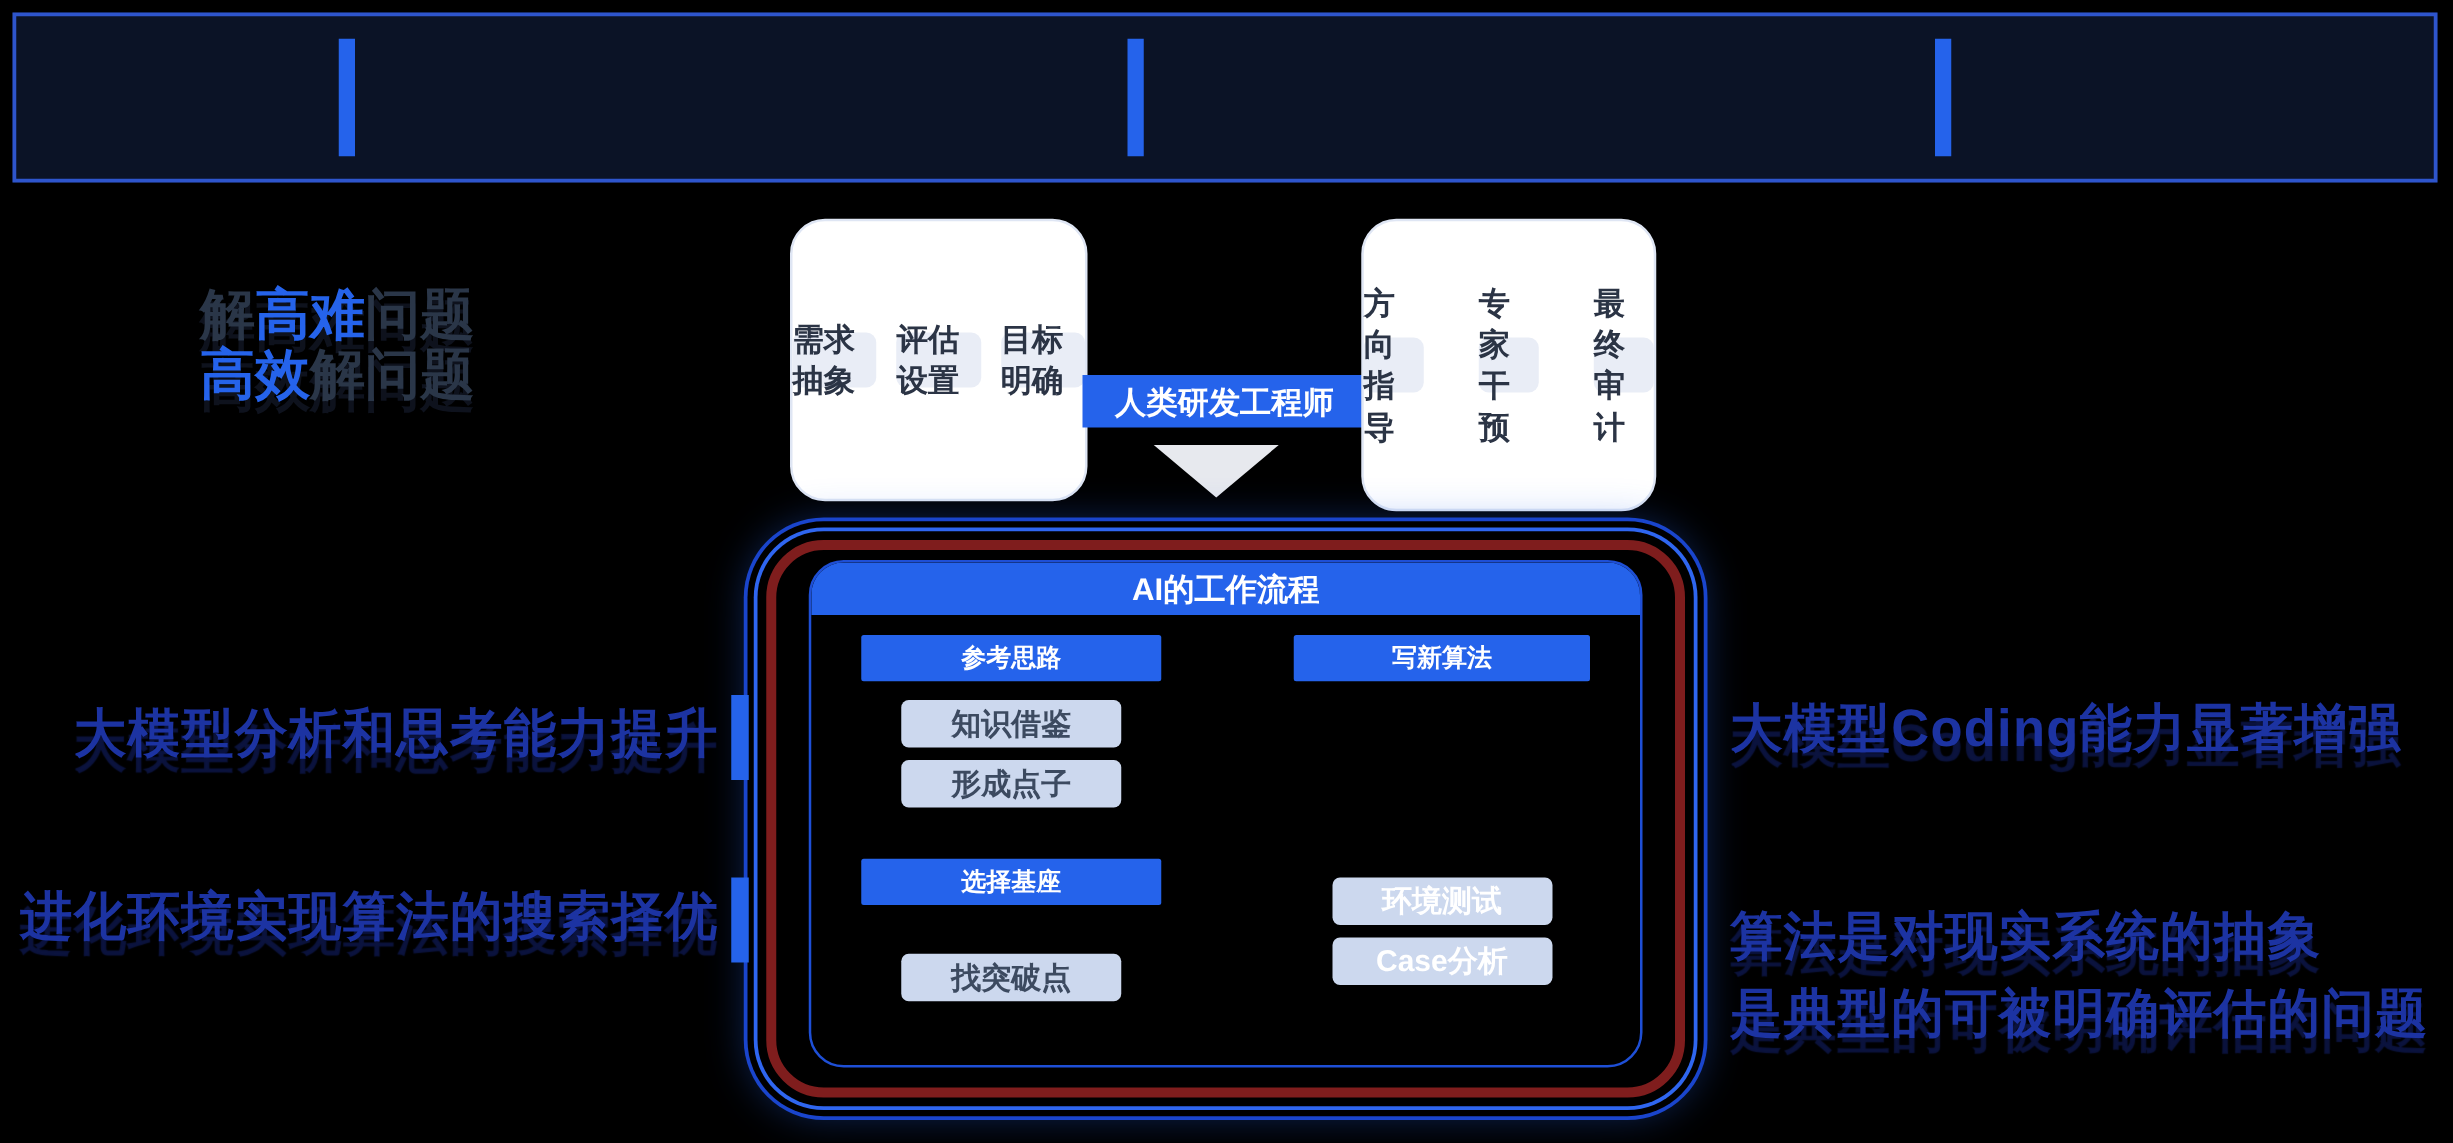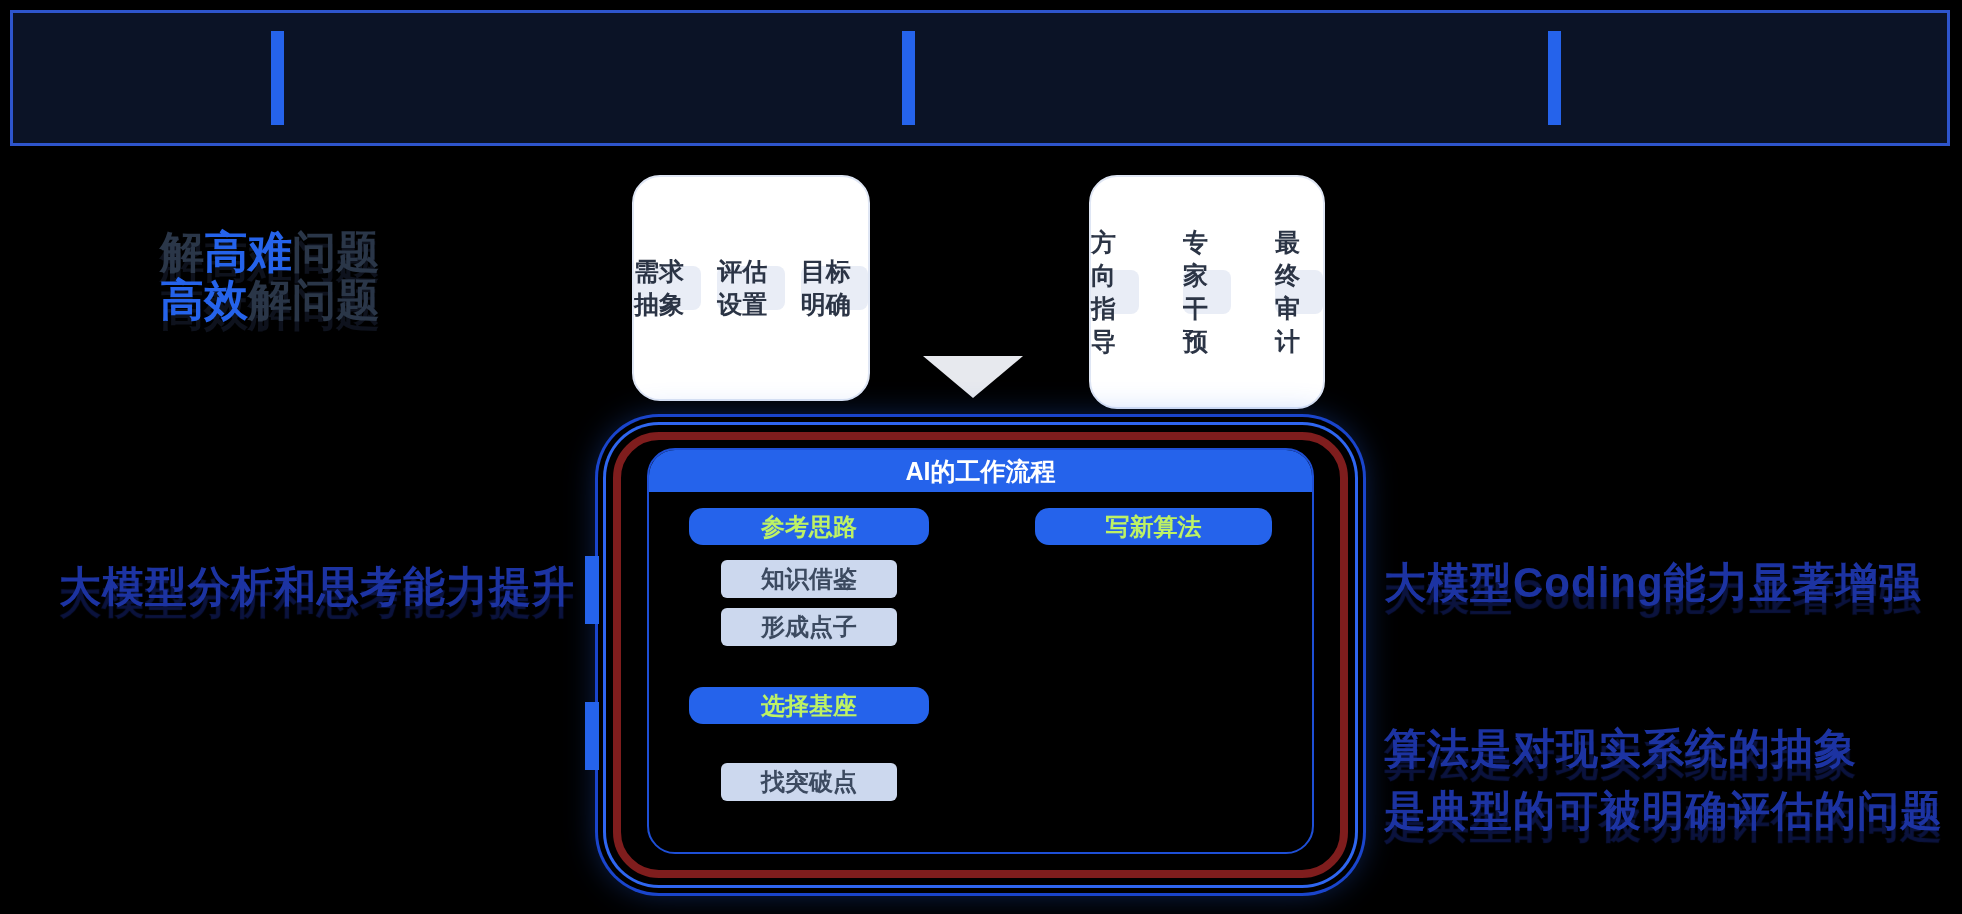--- a/index.html
+++ b/index.html
@@ -37,22 +37,22 @@
   .flow { position:absolute; left:613px; top:432px; width:735px; height:446px;
           border-radius:46px; background:#000; border:8px solid #7f1d1d;
           box-shadow: 0 0 0 7px #000, 0 0 0 10px #2f66f0, 0 0 0 15px #000,
                       0 0 0 18px #1a45cc, 0 0 34px 12px rgba(37,99,235,.45); }
   .flow-inner { position:absolute; left:26px; right:26px; top:8px; bottom:16px;
                 border:2px solid #1e4fd6; border-radius:28px; overflow:hidden; background:#000; }
   .flow-header { height:42px; background:#2563eb; color:#fff; font-size:25px; font-weight:600;
                  display:flex; align-items:center; justify-content:center; }
   .flow-grid { display:grid; grid-template-columns:240px 237px; justify-content:space-between;
                padding:16px 40px 0 40px; row-gap:26px; }
-  .quad-header { height:37px; background:#2563eb; color:#bef264; font-size:24px; font-weight:600;
-                 display:flex; align-items:center; justify-content:center; border-radius:14px; }
+  .quad-header { height:37px; background:#2563eb; color:#ffffff; font-size:20px; font-weight:600;
+                 display:flex; align-items:center; justify-content:center; border-radius:2px; }
   .quad-body { height:116px; display:flex; flex-direction:column; align-items:center;
                justify-content:center; gap:10px; }
   .chip { width:176px; height:38px; border-radius:6px; background:#ccd8ee;
           display:flex; align-items:center; justify-content:center; font-size:24px; font-weight:600; }
   .chip-dark  { color:#3c4a60; }
   .chip-light { color:#ffffff; }
 
   
   .note { position:absolute; font-size:42px; font-weight:700; color:#1c33a2;
           letter-spacing:1px; line-height:62px;
@@ -82,20 +82,21 @@
     <div><span>解</span><span class="hl">高难</span><span>问题</span></div>
     <div><span class="hl">高效</span><span>解问题</span></div>
   </div>
 
   <div class="panel panel-left">
     <div class="pill">需求抽象</div>
     <div class="pill">评估设置</div>
     <div class="pill">目标明确</div>
   </div>
 
+  <div class="human-label">人类研发工程师</div>
   <div class="arrow-down"></div>
 
   <div class="panel panel-right">
     <div class="pill">方向指导</div>
     <div class="pill">专家干预</div>
     <div class="pill">最终审计</div>
   </div>
 
   <div class="flow">
     <div class="flow-inner">
@@ -115,28 +116,33 @@
         </div>
 
         <div>
           <div class="quad-header">选择基座</div>
           <div class="quad-body">
             <div class="chip chip-dark">找突破点</div>
           </div>
         </div>
 
         <div>
+          <div class="quad-body">
+            <div class="chip chip-light">环境测试</div>
+            <div class="chip chip-light">Case分析</div>
+          </div>
         </div>
 
       </div>
     </div>
   </div>
 
   <div class="note note-left note-l1">大模型分析和思考能力提升</div>
   <div class="note-bar note-bar-1"></div>
+  <div class="note note-left note-l2">进化环境实现算法的搜索择优</div>
   <div class="note-bar note-bar-2"></div>
 
   <div class="note note-right note-r1">大模型Coding能力显著增强</div>
   <div class="note note-right note-r2">
     <div>算法是对现实系统的抽象</div>
     <div>是典型的可被明确评估的问题</div>
   </div>
 
 </div>
 

